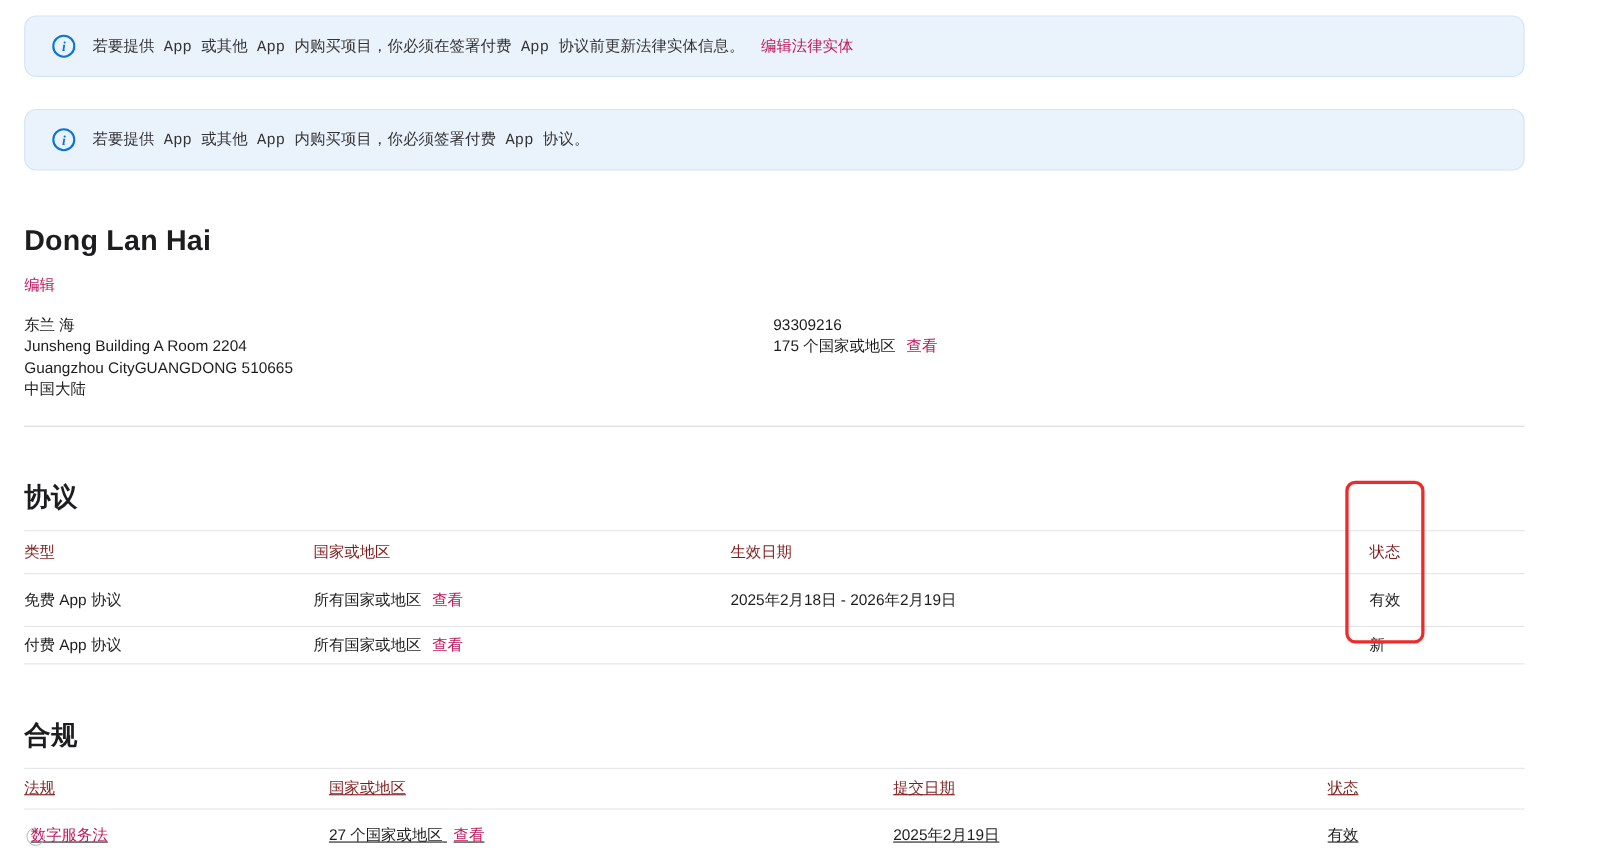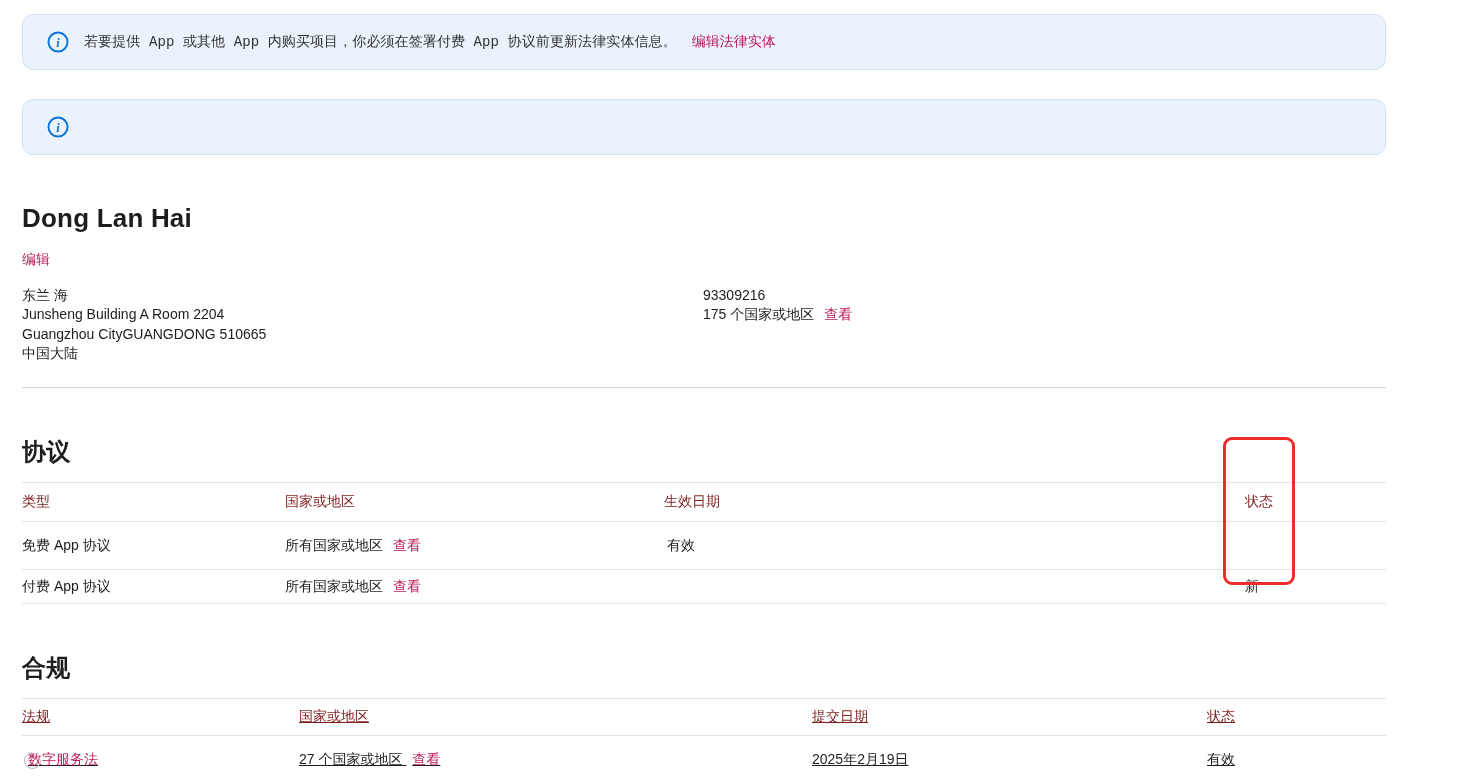--- a/index.html
+++ b/index.html
@@ -91,20 +91,21 @@
       </svg>
       <span class="msg">若要提供 App 或其他 App 内购买项目，你必须在签署付费 App 协议前更新法律实体信息。</span>
       <a class="link">编辑法律实体</a>
     </div>
 
     <div class="banner">
       <svg class="info-icon" viewBox="0 0 24 24">
         <circle cx="12" cy="12" r="10.4" fill="none" stroke="#0b74d8" stroke-width="2.1"></circle>
         <text x="12" y="17" font-family="Liberation Serif, serif" font-size="13.5" font-weight="bold" font-style="italic" fill="#0b74d8" text-anchor="middle">i</text>
       </svg>
+      <span class="msg">若要提供 App 或其他 App 内购买项目，你必须签署付费 App 协议。</span>
     </div>
 
     <div class="entity-head">
       <span class="entity-name">Dong Lan Hai</span>
       <a class="link edit-link">编辑</a>
     </div>
 
     <div class="entity-cols">
       <div class="entity-col-left">
         <div>东兰 海</div>
@@ -130,20 +131,21 @@
         <div class="cell">国家或地区</div>
         <div class="cell">生效日期</div>
         <div class="cell status-cell">状态</div>
       </div>
       <div class="tbl-row r0">
         <div class="cell">免费 App 协议</div>
         <div class="cell">
           <span>所有国家或地区</span>
           <a class="link">查看</a>
         </div>
+        <div class="cell">2025年2月18日 - 2026年2月19日</div>
         <div class="cell status-cell">有效</div>
       </div>
       <div class="tbl-row r1">
         <div class="cell">付费 App 协议</div>
         <div class="cell">
           <span>所有国家或地区</span>
           <a class="link">查看</a>
         </div>
         <div class="cell"></div>
         <div class="cell status-cell">新</div>

